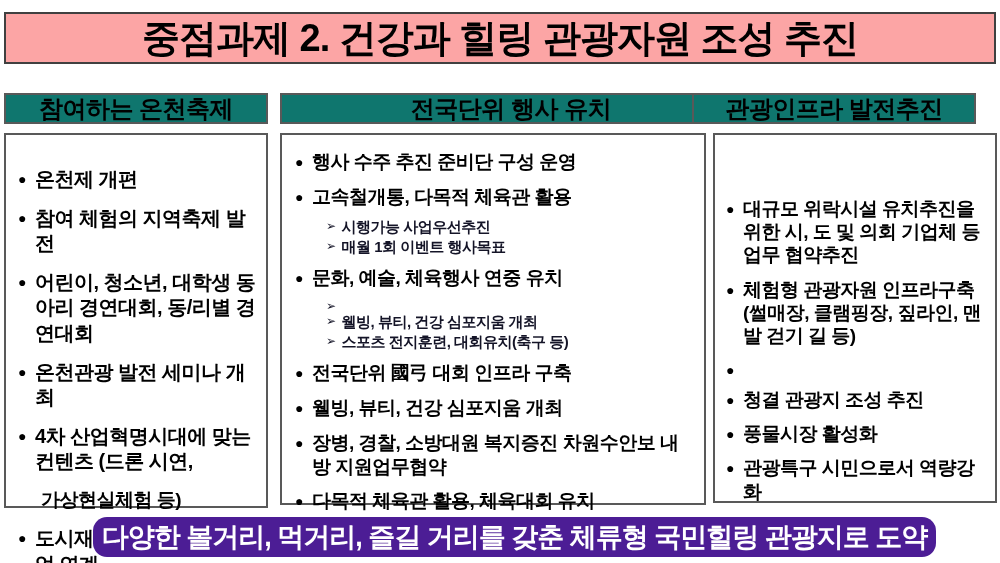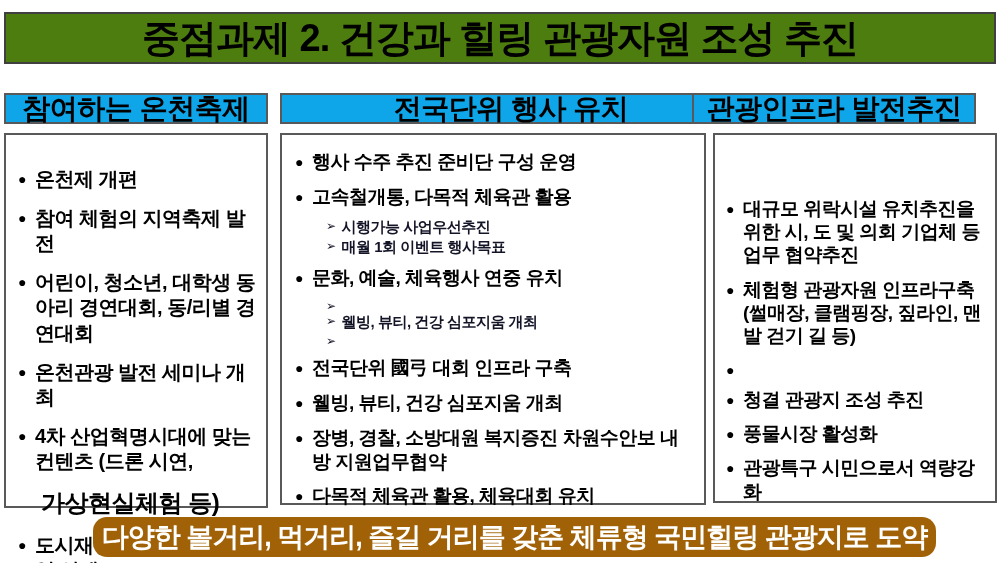--- a/index.html
+++ b/index.html
@@ -8,32 +8,32 @@
     width: 1000px; height: 563px;
     position: relative;
     overflow: hidden;
     font-family: "Liberation Sans", "DejaVu Sans", sans-serif;
     color: #000;
   }
 
   .title-bar {
     position: absolute; left: 4px; top: 12px;
     width: 992px; height: 52px;
-    background: #4d7c0f;
+    background: #fca5a5;
     border: 2px solid #404040;
     display: flex; align-items: center; justify-content: center;
     font-size: 38px; font-weight: bold; letter-spacing: -1px;
     white-space: nowrap;
   }
 
   .col-header {
     position: absolute; top: 93px; height: 31px;
-    background: #0ea5e9; border: 2px solid #595959;
+    background: #0f766e; border: 2px solid #595959;
     display: flex; align-items: center; justify-content: center;
-    font-size: 28px; font-weight: bold; letter-spacing: -0.5px;
+    font-size: 24px; font-weight: bold; letter-spacing: -0.5px;
     white-space: nowrap;
   }
   #header-1 { left: 4px;   width: 264px; }
   #header-2 { left: 280px; width: 462px; }
   #header-3 { left: 692px; width: 284px; }
 
   .col-body {
     position: absolute; top: 133px;
     background: #fff; border: 2px solid #595959;
   }
@@ -51,26 +51,26 @@
   .item.sub {
     font-size: 15px; line-height: 1.4;
     margin: -4px 0 6px 31px; color: #141427;
   }
   .item.sub .bullet { font-size: 12px; padding-top: 4px; margin-right: 6px; color: #141427; }
   .item.sub:last-of-type { margin-bottom: 10px; }
   #body-2 .sub-group { margin-top: -3px; margin-bottom: 9px; }
   #body-2 .sub-group .item.sub { margin-bottom: 3px; }
 
   .item.cont { margin-left: 23px; margin-top: 5px; }
-  #body-1 .item.cont { font-size: 24px; line-height: 1.28; margin-bottom: 14px; }
+  #body-1 .item.cont { font-size: 19px; line-height: 1.28; margin-bottom: 14px; }
 
   .banner {
     position: absolute; left: 93px; top: 517px;
     width: 843px; height: 40px;
-    background: #a16207;
+    background: #4c1d95;
     border-radius: 14px;
     display: flex; align-items: center; justify-content: center;
     color: #fff; font-size: 27px; font-weight: bold; letter-spacing: -1px;
     white-space: nowrap;
   }
 </style>
 </head>
 <body>
 
 <div class="title-bar">
@@ -143,20 +143,21 @@
   <div class="sub-group">
     <div class="item sub">
       <span class="bullet">➢</span>
     </div>
     <div class="item sub">
       <span class="bullet">➢</span>
       <span>웰빙, 뷰티, 건강 심포지움 개최</span>
     </div>
     <div class="item sub">
       <span class="bullet">➢</span>
+      <span>스포츠 전지훈련, 대회유치(축구 등)</span>
     </div>
   </div>
   <div class="item main">
     <span class="bullet">●</span>
     <span>전국단위 國弓 대회 인프라 구축</span>
   </div>
   <div class="item main">
     <span class="bullet">●</span>
     <span>웰빙, 뷰티, 건강 심포지움 개최</span>
   </div>

